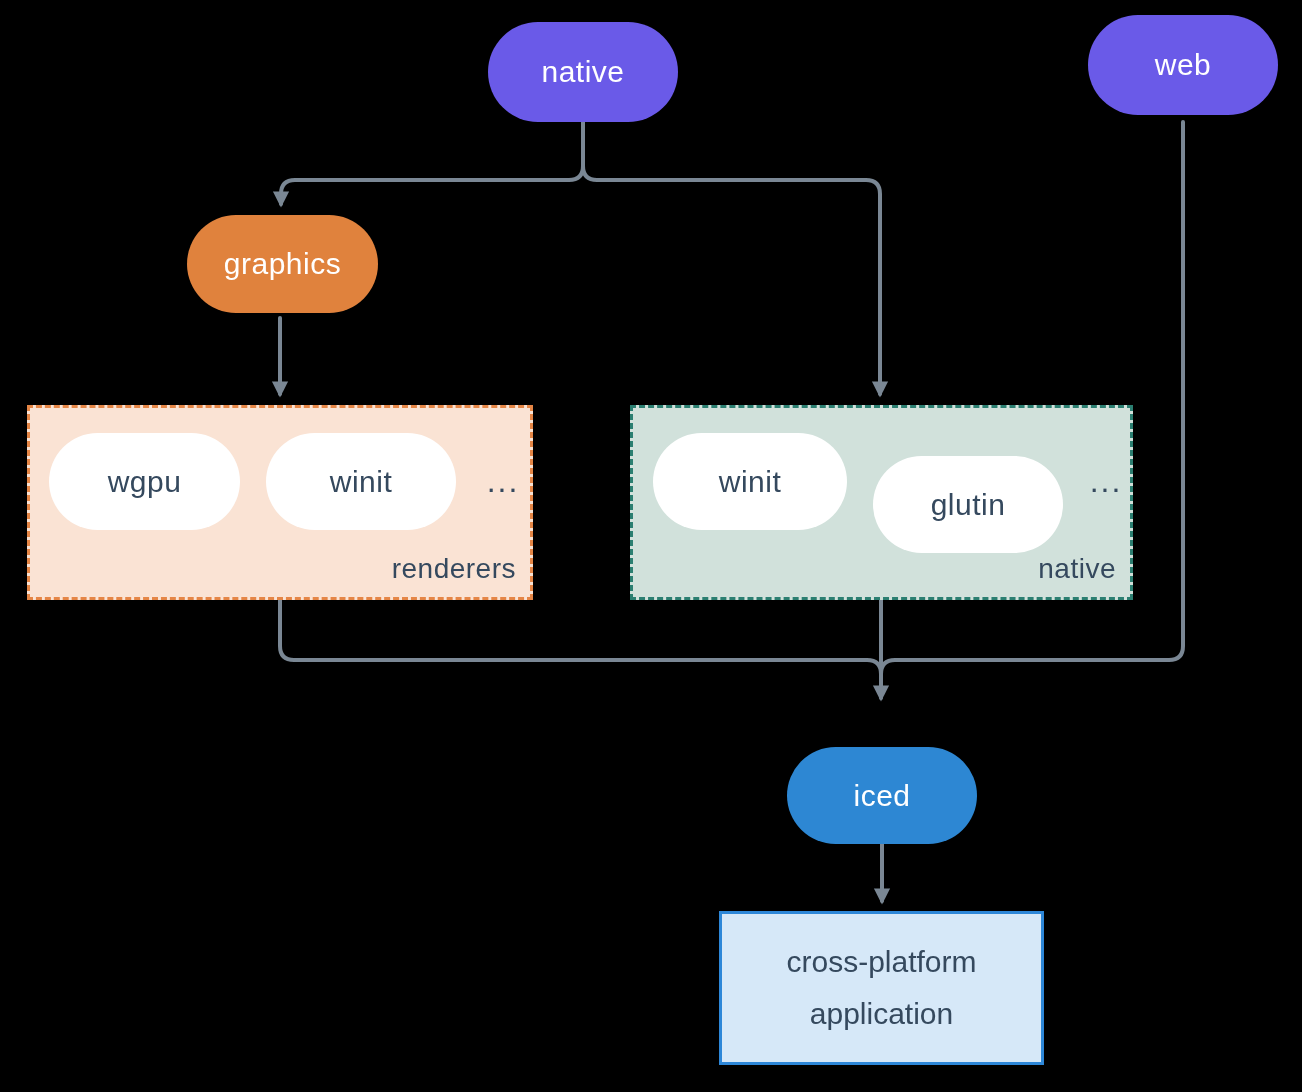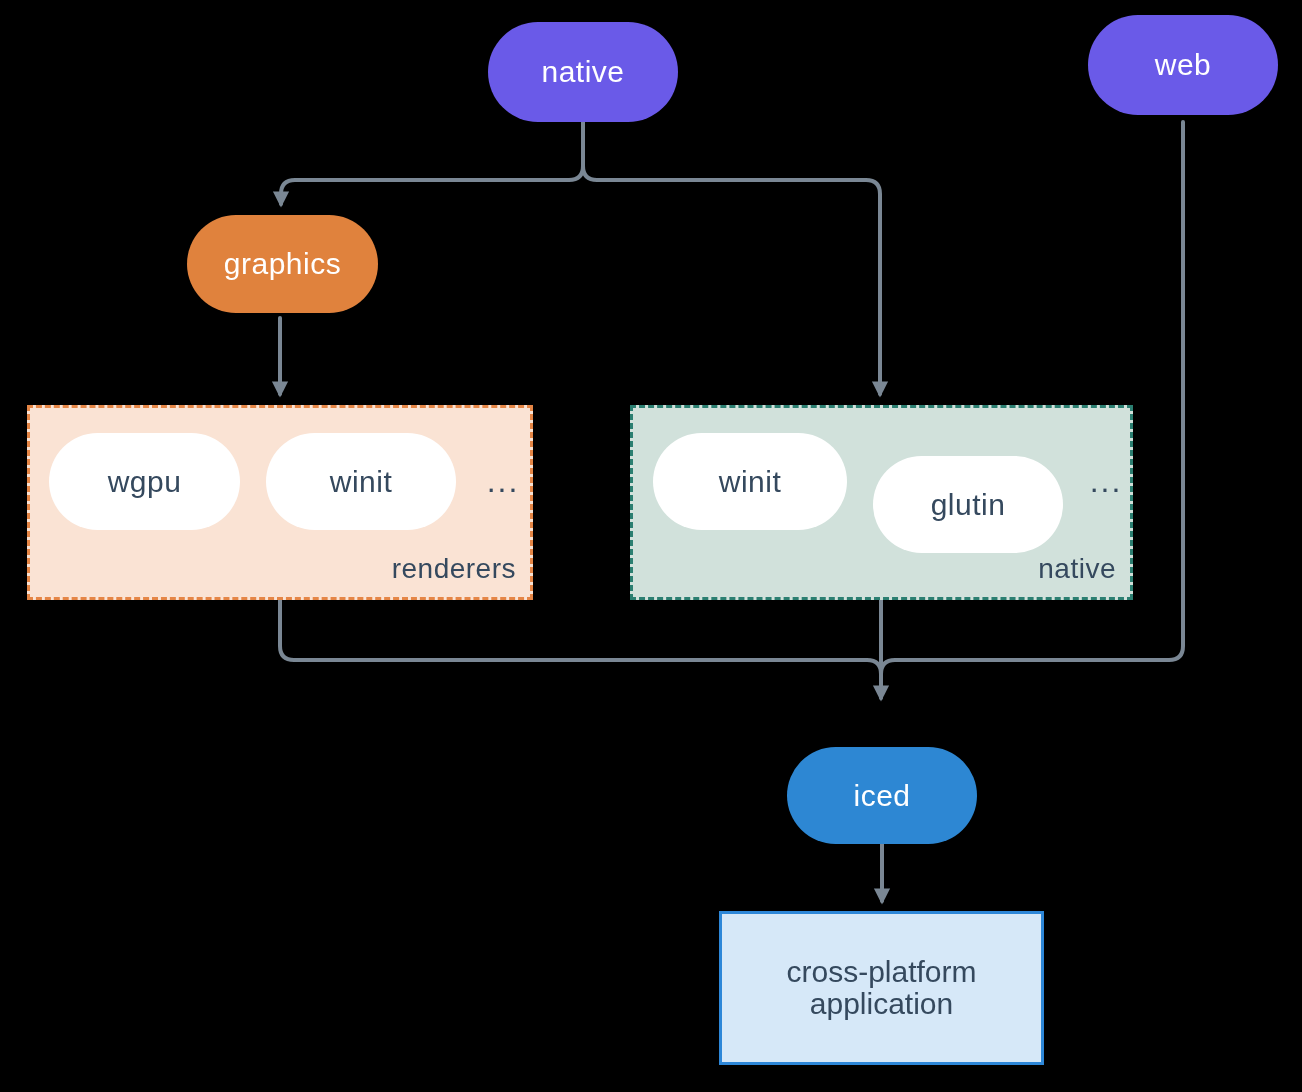--- a/index.html
+++ b/index.html
@@ -72,21 +72,21 @@
 
   .app-box {
     position: absolute;
     left: 719px; top: 911px; width: 325px; height: 154px;
     background: var(--app-fill);
     border: 3px solid var(--app-border);
     color: var(--text-dark);
     display: flex; align-items: center; justify-content: center;
     text-align: center;
     font-size: 30px;
-    line-height: 32px;
+    line-height: 52px;
     padding: 0 28px;
   }
 </style>
 </head>
 <body>
 
 <div class="canvas">
 
   <svg class="connectors" width="1302" height="1092" viewBox="0 0 1302 1092">
     <defs>

